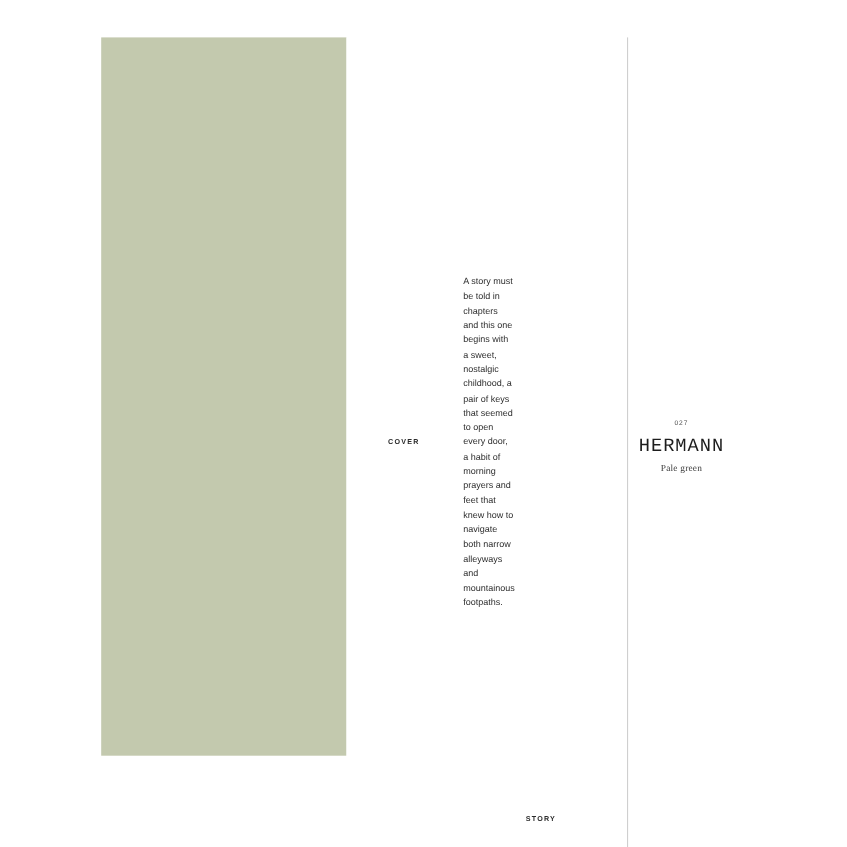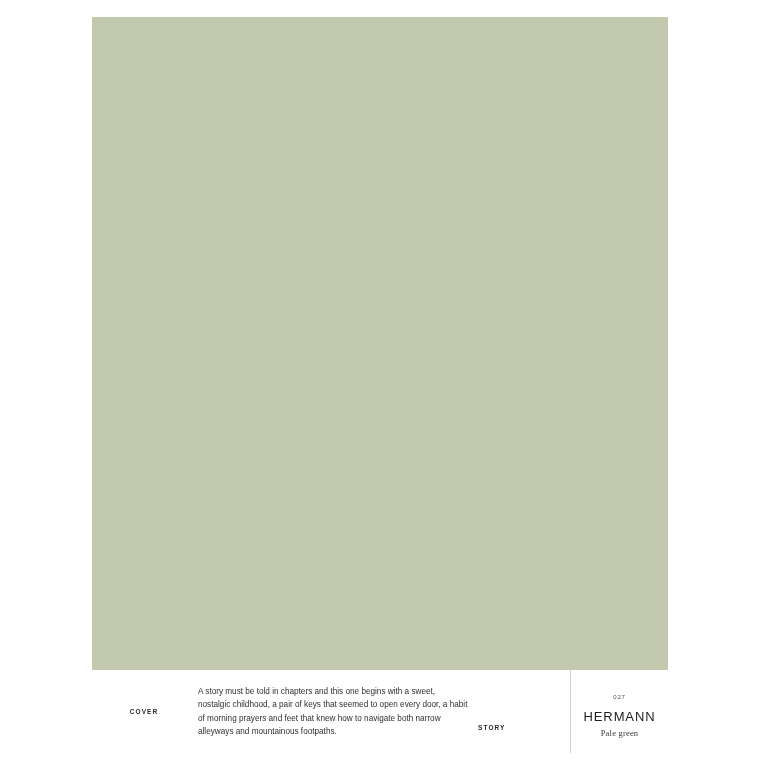--- a/index.html
+++ b/index.html
@@ -9,27 +9,27 @@
   body {
     width: 770px;
     height: 770px;
     background: #ffffff;
     font-family: "Liberation Sans", sans-serif;
     overflow: hidden;
   }
   .page {
     position: absolute;
     left: 92px;
-    top: 17px;
+    top: 34px;
     width: 576px;
     height: 736px;
     background: #ffffff;
     box-shadow: 0 0 0 0 rgba(0,0,0,0);
     display: flex;
-    flex-direction: column;
+    flex-direction: row;
   }
   .swatch {
     width: 100%;
     height: 653px;
     background: #c3c9ae;
   }
   .caption {
     flex: 1;
     display: flex;
     align-items: stretch;
@@ -89,22 +89,22 @@
     justify-content: center;
     padding-top: 8px;
   }
   .swatch-number {
     font-size: 6px;
     letter-spacing: 0.9px;
     color: #4a4a4a;
     margin-bottom: 9px;
   }
   .swatch-name {
-    font-family: Liberation Sans, sans-serif;
-    font-size: 13px;
+    font-family: Liberation Mono, monospace;
+    font-size: 17px;
     letter-spacing: 0.9px;
     color: #1d1d1d;
     margin-bottom: 4px;
   }
   .swatch-desc {
     font-family: Liberation Serif, serif;
     font-size: 8.5px;
     color: #3a3a3a;
     letter-spacing: 0.2px;
   }

